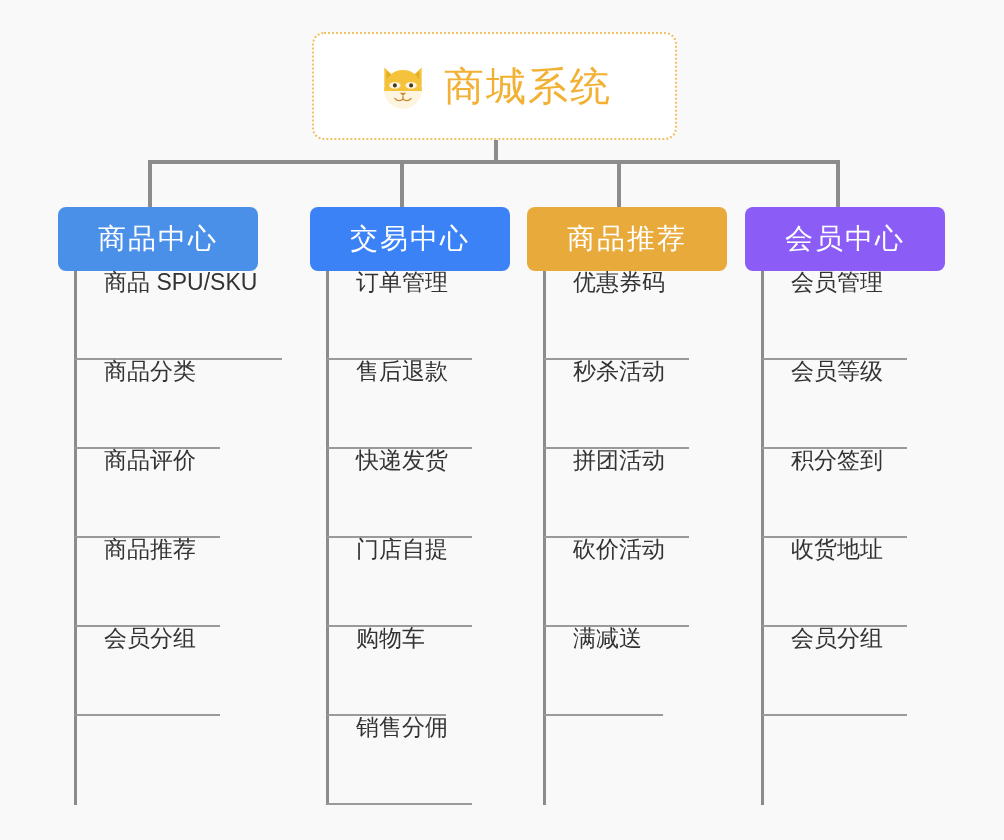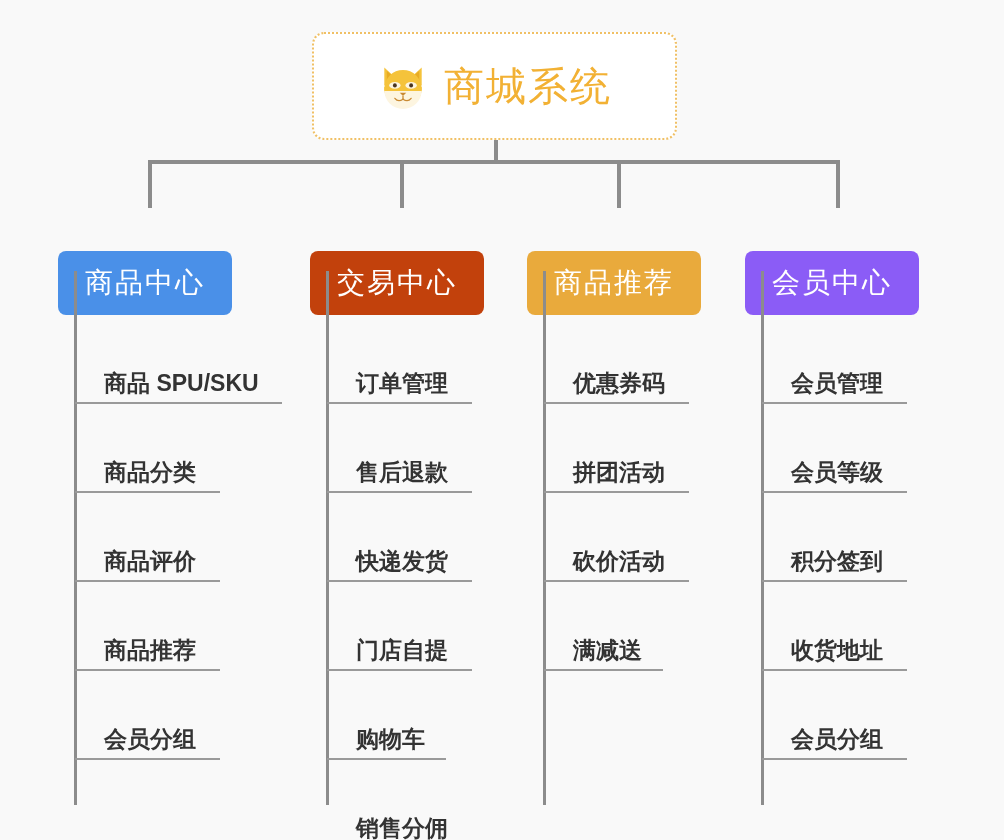--- a/index.html
+++ b/index.html
@@ -81,32 +81,31 @@
   .branch {
     position: absolute;
     top: 207px;
   }
   .branch-1 { left: 58px;  width: 300px; }
   .branch-2 { left: 310px; width: 260px; }
   .branch-3 { left: 527px; width: 260px; }
   .branch-4 { left: 745px; width: 260px; }
 
   .branch-head {
-    width: 174px;
+    width: 200px;
     height: 64px;
     box-sizing: border-box;
     border-radius: 8px;
     display: flex;
     align-items: center;
     justify-content: center;
     color: #ffffff;
     font-size: 28px;
     letter-spacing: 2px;
     line-height: 1;
-    margin-top: 44px;
   }
 
   
   .spine {
     position: absolute;
     left: 16px;
     top: 64px;
     width: 3px;
     background: #8c8c8c;
   }
@@ -115,23 +114,22 @@
     position: relative;
     margin: 0;
     padding: 0;
     list-style: none;
   }
   .leaf {
     position: relative;
     height: 89px;
     box-sizing: border-box;
     display: flex;
-    align-items: flex-end;
+    align-items: flex-start;
     padding-left: 46px;
-    font-weight: bold;
   }
   .leaf-label {
     font-size: 23px;
     color: #333333;
     line-height: 1;
     padding-bottom: 9px;
     white-space: nowrap;
   }
   .leaf-rule {
     position: absolute;
@@ -199,21 +197,21 @@
         <span class="leaf-rule" style="width: 145px;"></span>
       </li>
       <li class="leaf">
         <span class="leaf-label">会员分组</span>
         <span class="leaf-rule" style="width: 145px;"></span>
       </li>
     </ul>
   </div>
 
   <div class="branch branch-2">
-    <div class="branch-head" style="background: #c2410c;">
+    <div class="branch-head" style="background: #3b82f6;">
       <span>交易中心</span>
     </div>
     <div class="spine" style="height: 534px; background: rgb(140, 140, 140);"></div>
     <ul class="leaf-list">
       <li class="leaf">
         <span class="leaf-label">订单管理</span>
         <span class="leaf-rule" style="width: 145px;"></span>
       </li>
       <li class="leaf">
         <span class="leaf-label">售后退款</span>
@@ -242,20 +240,24 @@
     <div class="branch-head" style="background: rgb(233, 170, 60);">
       <span>商品推荐</span>
     </div>
     <div class="spine" style="height: 534px; background: rgb(140, 140, 140);"></div>
     <ul class="leaf-list">
       <li class="leaf">
         <span class="leaf-label">优惠券码</span>
         <span class="leaf-rule" style="width: 145px;"></span>
       </li>
       <li class="leaf">
+        <span class="leaf-label">秒杀活动</span>
+        <span class="leaf-rule" style="width: 145px;"></span>
+      </li>
+      <li class="leaf">
         <span class="leaf-label">拼团活动</span>
         <span class="leaf-rule" style="width: 145px;"></span>
       </li>
       <li class="leaf">
         <span class="leaf-label">砍价活动</span>
         <span class="leaf-rule" style="width: 145px;"></span>
       </li>
       <li class="leaf">
         <span class="leaf-label">满减送</span>
         <span class="leaf-rule" style="width: 119px;"></span>

